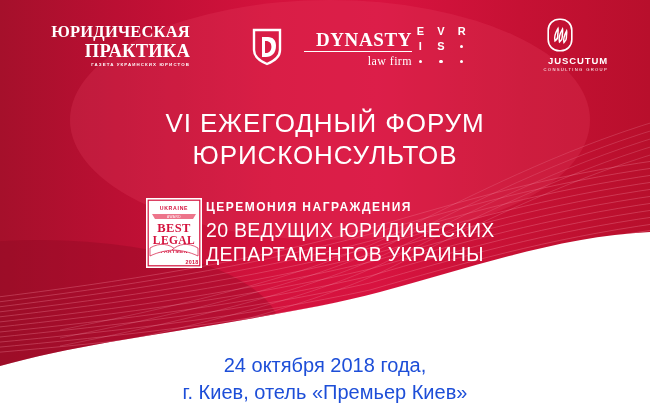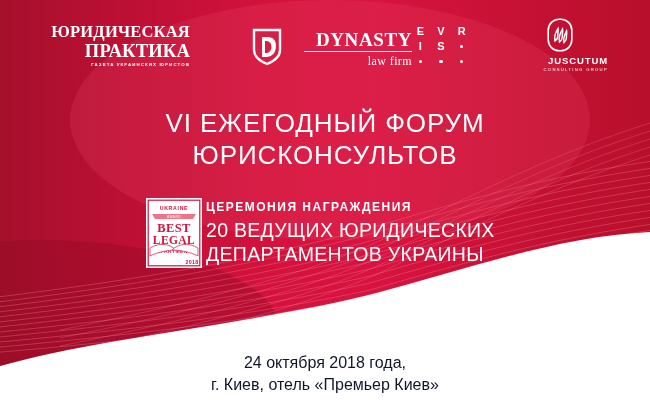--- a/index.html
+++ b/index.html
@@ -201,22 +201,22 @@
   }
   .award-title div { white-space: nowrap; }
 
   
   .footer {
     position: absolute;
     top: 352px;
     left: 0;
     width: 650px;
     text-align: center;
-    color: #0f172a;
-    font-size: 16px;
+    color: #1d4ed8;
+    font-size: 20px;
     font-weight: 400;
     line-height: 1.35;
   }
   .footer div { white-space: nowrap; }
 </style>
 </head>
 <body>
 
 <div id="banner">
 

